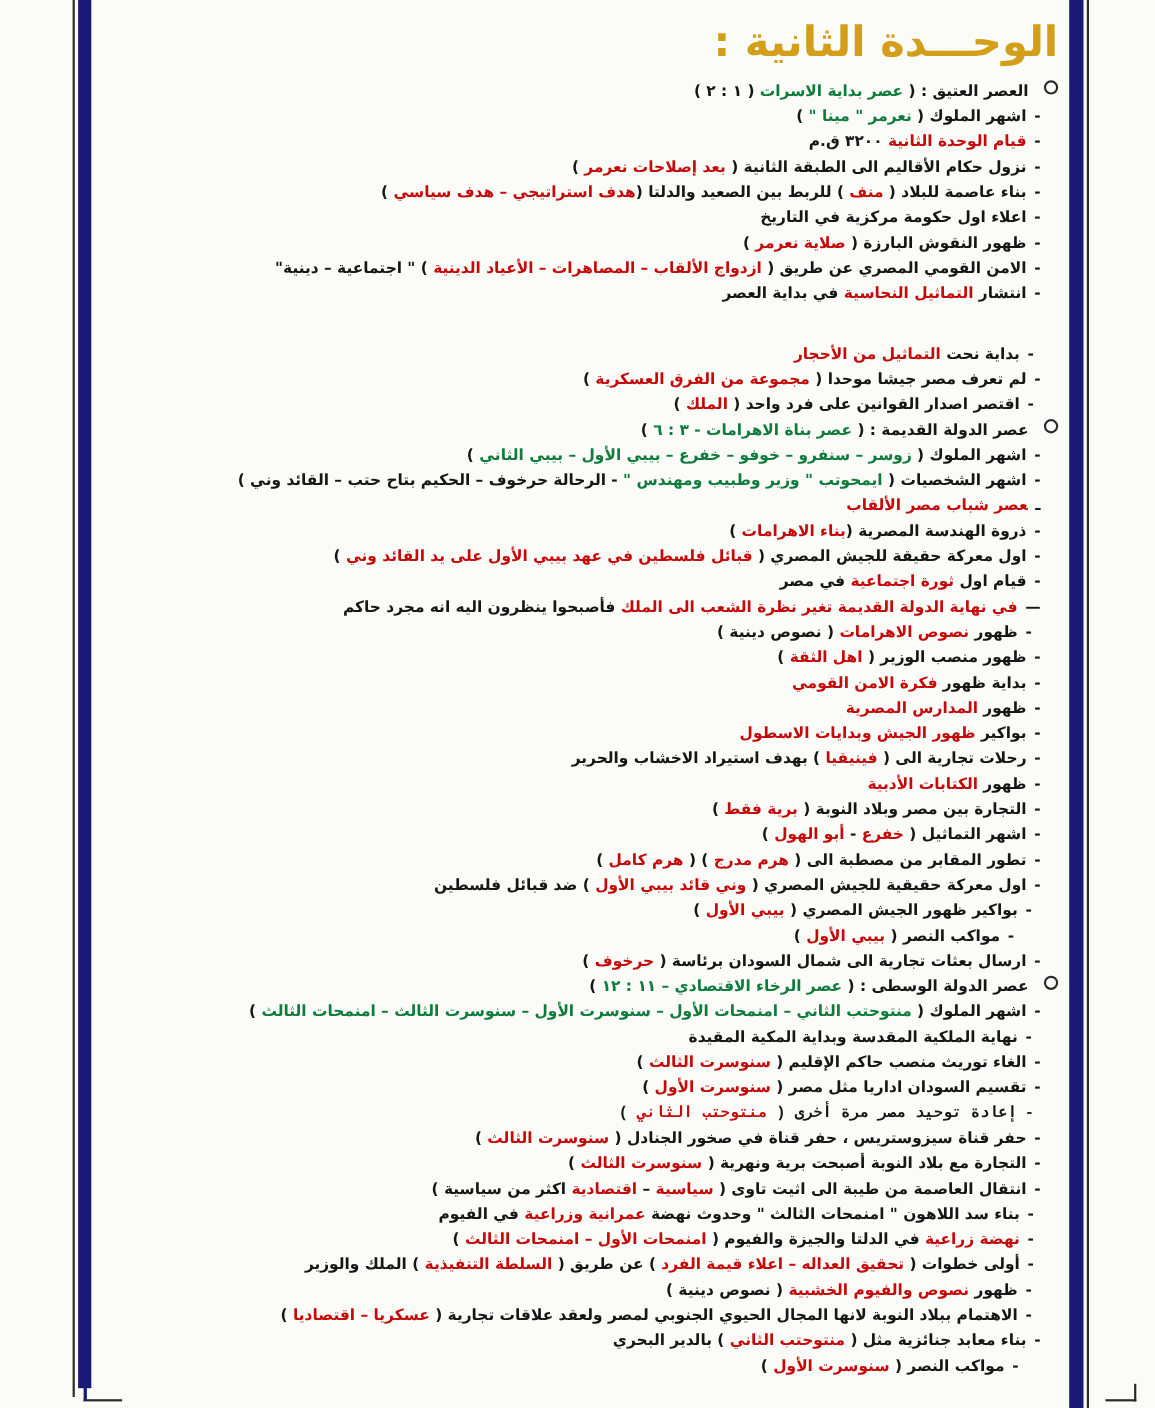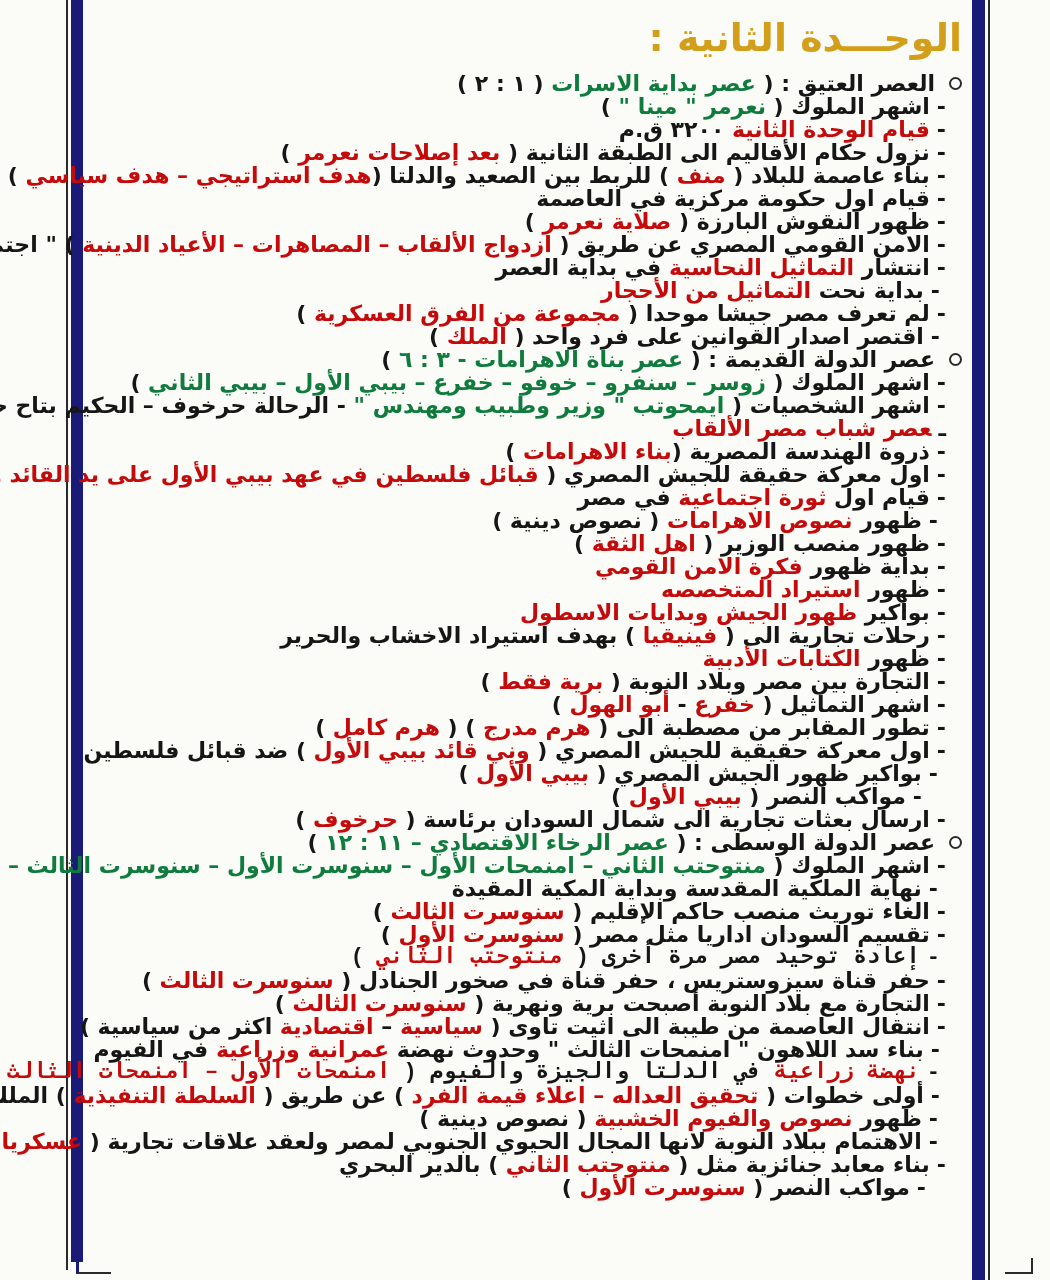--- a/index.html
+++ b/index.html
@@ -35,21 +35,21 @@
     padding:16px 0 12px 0;
     font-size:38px;
     font-weight:bold;
     color:var(--c-gold,#d39e1a);
     letter-spacing:0.5px;
     text-align:right;
   }
   .line{
     height:23px;
     line-height:23px;
-    font-size:22px;
+    font-size:14px;
     font-weight:bold;
     white-space:nowrap;
     color:var(--c-black,#161616);
   }
   .line.sub{ padding-left:0; }
   .bullet-circle{
     display:inline-block;
     width:9px; height:9px;
     border:2px solid #2b2b2b;
     border-radius:50%;
@@ -75,40 +75,41 @@
 
   <div class="content" dir="rtl">
     <h1 class="title">الوحـــدة الثانية :</h1>
     <div id="notes">
         <section>
           <div class="line header"><span class="bullet-circle"></span><span class="c-k">العصر العتيق : ( </span><span class="c-g">عصر بداية الاسرات</span><span class="c-k"> ( ١ : ٢ )</span></div>
           <div class="line sub" style="padding-right: 16px;"><span class="dash">-</span><span class="c-k">اشهر الملوك ( </span><span class="c-g">نعرمر " مينا "</span><span class="c-k"> )</span></div>
           <div class="line sub" style="padding-right: 16px;"><span class="dash">-</span><span class="c-r">قيام الوحدة الثانية</span><span class="c-k"> ٣٢٠٠ ق.م</span></div>
           <div class="line sub" style="padding-right: 16px;"><span class="dash">-</span><span class="c-k">نزول حكام الأقاليم الى الطبقة الثانية ( </span><span class="c-r">بعد إصلاحات نعرمر</span><span class="c-k"> )</span></div>
           <div class="line sub" style="padding-right: 16px;"><span class="dash">-</span><span class="c-k">بناء عاصمة للبلاد ( </span><span class="c-r">منف</span><span class="c-k"> ) للربط بين الصعيد والدلتا (</span><span class="c-r">هدف استراتيجي – هدف سياسي</span><span class="c-k"> )</span></div>
-          <div class="line sub" style="padding-right: 16px;"><span class="dash">-</span><span class="c-k">قيام اول حكومة مركزية  في العاصمة</span></div>
+          <div class="line sub" style="padding-right: 16px;"><span class="dash">-</span><span class="c-k">اعلاء اول حكومة مركزية  في التاريخ</span></div>
           <div class="line sub" style="padding-right: 16px;"><span class="dash">-</span><span class="c-k">ظهور النقوش البارزة ( </span><span class="c-r">صلاية نعرمر</span><span class="c-k"> )</span></div>
           <div class="line sub" style="padding-right: 16px;"><span class="dash">-</span><span class="c-k">الامن القومي المصري عن طريق ( </span><span class="c-r">ازدواج الألقاب – المصاهرات – الأعياد الدينية</span><span class="c-k"> ) " اجتماعية – دينية"</span></div>
           <div class="line sub" style="padding-right: 16px;"><span class="dash">-</span><span class="c-k">انتشار </span><span class="c-r">التماثيل النحاسية</span><span class="c-k"> في بداية العصر</span></div>
-          <div class="line sub" style="padding-right: 22px;"><span class="dash">-</span><span class="c-k">بداية نحت </span><span class="c-r">التماثيل من الأحجار</span></div>
+          <div class="line sub" style="padding-right: 22px; margin-top: 32px;"><span class="dash">-</span><span class="c-k">بداية نحت </span><span class="c-r">التماثيل من الأحجار</span></div>
           <div class="line sub" style="padding-right: 16px;"><span class="dash">-</span><span class="c-k">لم تعرف مصر جيشا موحدا ( </span><span class="c-r">مجموعة من الفرق العسكرية</span><span class="c-k"> )</span></div>
           <div class="line sub" style="padding-right: 22px;"><span class="dash">-</span><span class="c-k">اقتصر اصدار القوانين على فرد واحد ( </span><span class="c-r">الملك</span><span class="c-k"> )</span></div>
         </section>
         <section>
           <div class="line header"><span class="bullet-circle"></span><span class="c-k">عصر الدولة القديمة : ( </span><span class="c-g">عصر بناة الاهرامات - ٣ : ٦</span><span class="c-k"> )</span></div>
           <div class="line sub" style="padding-right: 16px;"><span class="dash">-</span><span class="c-k">اشهر الملوك  ( </span><span class="c-g">زوسر – سنفرو – خوفو – خفرع – بيبي الأول – بيبي الثاني</span><span class="c-k"> )</span></div>
           <div class="line sub" style="padding-right: 16px;"><span class="dash">-</span><span class="c-k">اشهر الشخصيات  ( </span><span class="c-g">ايمحوتب " وزير وطبيب ومهندس "</span><span class="c-k">  -  الرحالة حرخوف – الحكيم بتاح حتب – القائد وني )</span></div>
           <div class="line sub" style="padding-right: 16px;"><span class="dash">ـ</span><span class="c-r">عصر شباب مصر الألقاب</span></div>
           <div class="line sub" style="padding-right: 16px;"><span class="dash">-</span><span class="c-k">ذروة الهندسة المصرية  (</span><span class="c-r">بناء الاهرامات</span><span class="c-k"> )</span></div>
           <div class="line sub" style="padding-right: 16px;"><span class="dash">-</span><span class="c-k">اول معركة حقيقة للجيش المصري ( </span><span class="c-r">قبائل فلسطين في عهد بيبي الأول على يد القائد وني</span><span class="c-k"> )</span></div>
           <div class="line sub" style="padding-right: 16px;"><span class="dash">-</span><span class="c-k">قيام اول </span><span class="c-r">ثورة اجتماعية</span><span class="c-k"> في مصر</span></div>
+          <div class="line sub" style="padding-right: 16px;"><span class="dash">—</span><span class="c-r">في نهاية الدولة القديمة تغير نظرة الشعب الى الملك</span><span class="c-k">  فأصبحوا ينظرون اليه انه مجرد حاكم</span></div>
           <div class="line sub" style="padding-right: 24px;"><span class="dash">-</span><span class="c-k">ظهور </span><span class="c-r">نصوص الاهرامات</span><span class="c-k">  ( نصوص دينية )</span></div>
           <div class="line sub" style="padding-right: 16px;"><span class="dash">-</span><span class="c-k">ظهور منصب الوزير ( </span><span class="c-r">اهل الثقة</span><span class="c-k"> )</span></div>
           <div class="line sub" style="padding-right: 16px;"><span class="dash">-</span><span class="c-k">بداية ظهور </span><span class="c-r">فكرة الامن القومي</span></div>
-          <div class="line sub" style="padding-right: 16px;"><span class="dash">-</span><span class="c-k">ظهور </span><span class="c-r">استيراد المتخصصه</span></div>
+          <div class="line sub" style="padding-right: 16px;"><span class="dash">-</span><span class="c-k">ظهور </span><span class="c-r">المدارس المصرية</span></div>
           <div class="line sub" style="padding-right: 16px;"><span class="dash">-</span><span class="c-k">بواكير </span><span class="c-r">ظهور الجيش وبدايات الاسطول</span></div>
           <div class="line sub" style="padding-right: 16px;"><span class="dash">-</span><span class="c-k">رحلات تجارية الى ( </span><span class="c-r">فينيقيا</span><span class="c-k"> ) بهدف استيراد الاخشاب والحرير</span></div>
           <div class="line sub" style="padding-right: 16px; text-align: right;"><span class="dash">-</span><span class="c-k">ظهور </span><span class="c-r">الكتابات الأدبية</span></div>
           <div class="line sub" style="padding-right: 16px;"><span class="dash">-</span><span class="c-k">التجارة بين مصر وبلاد النوبة ( </span><span class="c-r">برية فقط</span><span class="c-k"> )</span></div>
           <div class="line sub" style="padding-right: 16px;"><span class="dash">-</span><span class="c-k">اشهر التماثيل ( </span><span class="c-r">خفرع</span><span class="c-k"> -  </span><span class="c-r">أبو الهول</span><span class="c-k"> )</span></div>
           <div class="line sub" style="padding-right: 16px;"><span class="dash">-</span><span class="c-k">تطور المقابر من مصطبة الى ( </span><span class="c-r">هرم مدرج</span><span class="c-k"> ) ( </span><span class="c-r">هرم كامل</span><span class="c-k"> )</span></div>
           <div class="line sub" style="padding-right: 16px;"><span class="dash">-</span><span class="c-k">اول معركة حقيقية للجيش المصري ( </span><span class="c-r">وني قائد بيبي الأول</span><span class="c-k"> ) ضد قبائل فلسطين</span></div>
           <div class="line sub" style="padding-right: 24px;"><span class="dash">-</span><span class="c-k">بواكير ظهور الجيش المصري ( </span><span class="c-r">بيبي الأول</span><span class="c-k"> )</span></div>
           <div class="line sub" style="padding-right: 40px;"><span class="dash">-</span><span class="c-k">مواكب النصر ( </span><span class="c-r">بيبي الأول</span><span class="c-k"> )</span></div>
           <div class="line sub" style="padding-right: 16px;"><span class="dash">-</span><span class="c-k">ارسال بعثات تجارية الى شمال السودان برئاسة ( </span><span class="c-r">حرخوف</span><span class="c-k"> )</span></div>
@@ -117,21 +118,21 @@
           <div class="line header"><span class="bullet-circle"></span><span class="c-k">عصر الدولة الوسطى  : ( </span><span class="c-g">عصر الرخاء الاقتصادي – ١١ : ١٢</span><span class="c-k"> )</span></div>
           <div class="line sub" style="padding-right: 16px;"><span class="dash">-</span><span class="c-k">اشهر الملوك ( </span><span class="c-g">منتوحتب الثاني – امنمحات الأول – سنوسرت الأول – سنوسرت الثالث – امنمحات الثالث</span><span class="c-k"> )</span></div>
           <div class="line sub" style="padding-right: 24px;"><span class="dash">-</span><span class="c-k">نهاية الملكية المقدسة وبداية المكية المقيدة</span></div>
           <div class="line sub" style="padding-right: 16px;"><span class="dash">-</span><span class="c-k">الغاء توريث منصب حاكم الإقليم ( </span><span class="c-r">سنوسرت الثالث</span><span class="c-k"> )</span></div>
           <div class="line sub" style="padding-right: 16px;"><span class="dash">-</span><span class="c-k">تقسيم السودان اداريا مثل مصر ( </span><span class="c-r">سنوسرت الأول</span><span class="c-k"> )</span></div>
           <div class="line sub" style="padding-right: 22px; font-family: Liberation Mono, monospace;"><span class="dash">-</span><span class="c-k">إعادة توحيد مصر مرة أخرى ( </span><span class="c-r">منتوحتب الثاني</span><span class="c-k"> )</span></div>
           <div class="line sub" style="padding-right: 16px;"><span class="dash">-</span><span class="c-k">حفر قناة سيزوستريس ، حفر قناة في صخور الجنادل ( </span><span class="c-r">سنوسرت الثالث</span><span class="c-k"> )</span></div>
           <div class="line sub" style="padding-right: 16px;"><span class="dash">-</span><span class="c-k">التجارة مع بلاد النوبة أصبحت برية ونهرية ( </span><span class="c-r">سنوسرت الثالث</span><span class="c-k"> )</span></div>
           <div class="line sub" style="padding-right: 16px;"><span class="dash">-</span><span class="c-k">انتقال العاصمة من طيبة الى اثيت تاوى ( </span><span class="c-r">سياسية</span><span class="c-k"> – </span><span class="c-r">اقتصادية</span><span class="c-k"> اكثر من سياسية )</span></div>
           <div class="line sub" style="padding-right: 22px;"><span class="dash">-</span><span class="c-k">بناء سد اللاهون " امنمحات الثالث "  وحدوث نهضة </span><span class="c-r">عمرانية وزراعية</span><span class="c-k"> في الفيوم</span></div>
-          <div class="line sub" style="padding-right: 22px; font-family: Liberation Mono, monospace;"><span class="dash">-</span><span class="c-r">نهضة زراعية</span><span class="c-k"> في الدلتا والجيزة والفيوم ( </span><span class="c-r">امنمحات الأول – امنمحات الثالث</span><span class="c-k"> )</span></div>
+          <div class="line sub" style="padding-right: 22px;"><span class="dash">-</span><span class="c-r">نهضة زراعية</span><span class="c-k"> في الدلتا والجيزة والفيوم ( </span><span class="c-r">امنمحات الأول – امنمحات الثالث</span><span class="c-k"> )</span></div>
           <div class="line sub" style="padding-right: 22px;"><span class="dash">-</span><span class="c-k">أولى خطوات ( </span><span class="c-r">تحقيق العداله – اعلاء قيمة الفرد</span><span class="c-k"> ) عن طريق  ( </span><span class="c-r">السلطة التنفيذية</span><span class="c-k"> ) الملك والوزير</span></div>
           <div class="line sub" style="padding-right: 24px;"><span class="dash">-</span><span class="c-k">ظهور </span><span class="c-r">نصوص والفيوم الخشبية</span><span class="c-k"> ( نصوص دينية )</span></div>
           <div class="line sub" style="padding-right: 24px;"><span class="dash">-</span><span class="c-k">الاهتمام ببلاد النوبة لانها المجال الحيوي الجنوبي لمصر ولعقد علاقات تجارية ( </span><span class="c-r">عسكريا – اقتصاديا</span><span class="c-k"> )</span></div>
           <div class="line sub" style="padding-right: 16px;"><span class="dash">-</span><span class="c-k">بناء معابد جنائزية مثل (  </span><span class="c-r">منتوحتب الثاني</span><span class="c-k">  ) بالدير البحري</span></div>
           <div class="line sub" style="padding-right: 36px;"><span class="dash">-</span><span class="c-k">مواكب النصر ( </span><span class="c-r">سنوسرت الأول</span><span class="c-k"> )</span></div>
         </section>
       </div>
   </div>
 </div>
 

